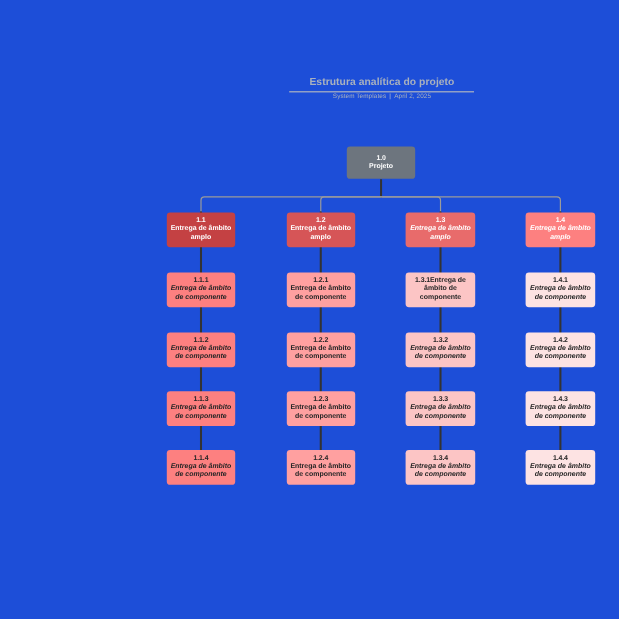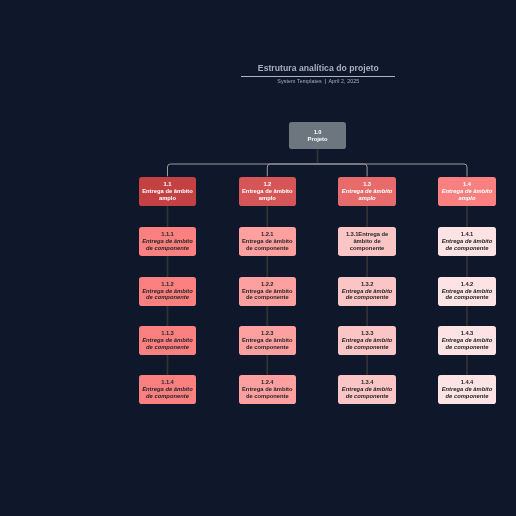--- a/index.html
+++ b/index.html
@@ -1,18 +1,18 @@
 <!DOCTYPE html>
 <html><head>
 <meta charset="utf-8">
 <style>
   html,body{margin:0;padding:0;background:#ffffff;}
   body{width:516px;height:516px;font-family:"Liberation Sans",sans-serif;overflow:hidden;
        -webkit-font-smoothing:antialiased;}
-  #canvas{position:relative;width:516px;height:516px;background:#0f172a;filter:opacity(1);}
+  #canvas{position:relative;width:516px;height:516px;background:#1d4ed8;filter:opacity(1);}
 
   
   #header{position:absolute;left:60.3px;top:63.0px;width:516px;text-align:center;}
   #doc-title{font-size:8.6px;font-weight:bold;color:#a9b1be;letter-spacing:0.05px;
              line-height:11px;margin:0;}
   #title-rule{width:154.3px;height:1.1px;background:#aeb5c1;margin:1.6px auto 0 auto;}
   #doc-sub{font-size:5.3px;color:#aab2bf;line-height:8px;margin-top:0.4px;letter-spacing:0.08px;}
   #doc-sub .sep{display:inline-block;padding:0 2.6px;color:#c3c9d3;}
 
   

